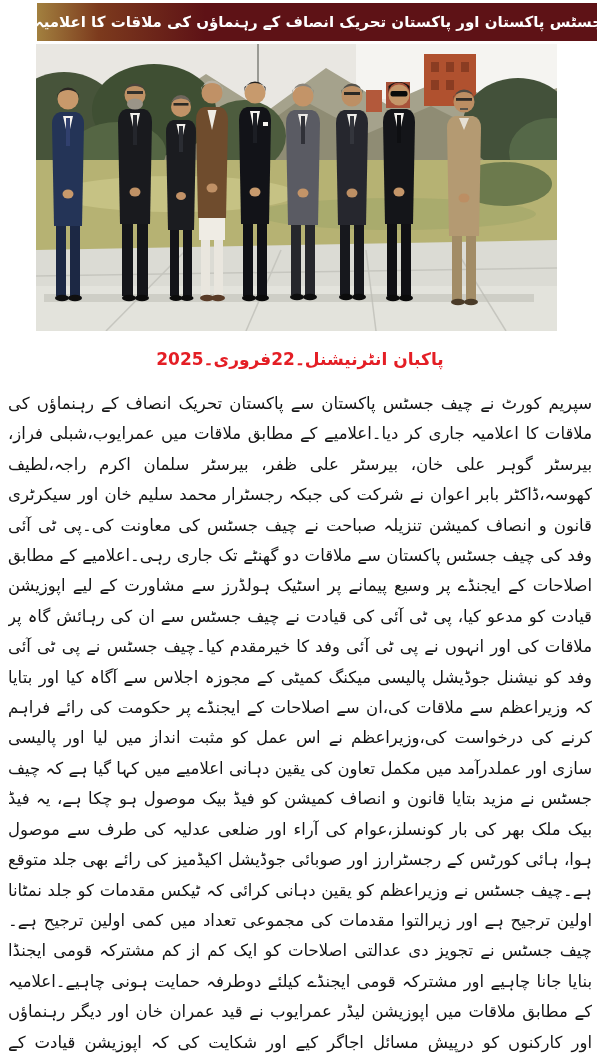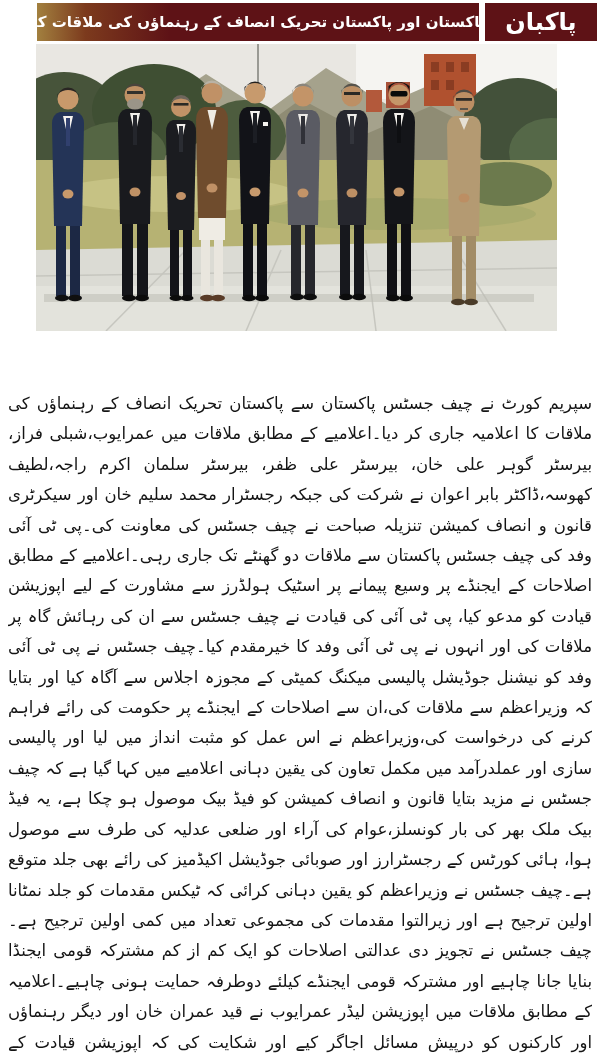--- a/index.html
+++ b/index.html
@@ -41,21 +41,20 @@
     direction:rtl; text-align:justify; font-size:16.5px; line-height:30.4px;
     color:#141414; overflow:hidden;
   }
 </style>
 </head>
 <body>
 
 <div class="page">
 
   <div class="header">
-    <div class="logo-box">پاکبان</div>
     <div class="headline-band">چیف جسٹس پاکستان اور پاکستان تحریک انصاف کے رہنماؤں کی ملاقات کا اعلامیہ جاری</div>
   </div>
 
   <div class="photo-wrap">
     <svg viewBox="0 0 521 287" preserveAspectRatio="none">
 
       <rect x="0" y="0" width="521" height="130" fill="#e9e7e2"></rect>
       <rect x="320" y="0" width="201" height="55" fill="#f5f4f1"></rect>
 
       <path d="M0,95 L55,38 L110,70 L170,30 L230,68 L290,24 L350,60 L410,34 L470,62 L521,44 L521,130 L0,130 Z" fill="#a5a28c"></path>
@@ -214,16 +213,17 @@
         <path d="M-5,70 L5,70 L0,82 Z" fill="#e6e0d4"></path>
         <ellipse cx="0" cy="150" rx="5.5" ry="4.5" fill="#bc8e63"></ellipse>
         <circle cx="0" cy="54" r="10.5" fill="#bc8e63"></circle>
         <path d="M-10.5,52 A10.5,10.5 0 0 1 10.5,52 L10.5,48 Q0,40 -10.5,48 Z" fill="#4e4a42"></path>
         <rect x="-8" y="50" width="16" height="2.8" fill="#2e2b27"></rect>
         <rect x="-4" y="60" width="8" height="2" fill="#5a544a"></rect>
       </g>
     </svg>
   </div>
 
+  <div class="dateline">پاکبان انٹرنیشنل۔22فروری۔2025</div>
 
   <p class="body-text">سپریم کورٹ نے چیف جسٹس پاکستان سے پاکستان تحریک انصاف کے رہنماؤں کی ملاقات کا اعلامیہ جاری کر دیا۔اعلامیے کے مطابق ملاقات میں عمرایوب،شبلی فراز، بیرسٹر گوہر علی خان، بیرسٹر علی ظفر، بیرسٹر سلمان اکرم راجہ،لطیف کھوسہ،ڈاکٹر بابر اعوان نے شرکت کی جبکہ رجسٹرار محمد سلیم خان اور سیکرٹری قانون و انصاف کمیشن تنزیلہ صباحت نے چیف جسٹس کی معاونت کی۔پی ٹی آئی وفد کی چیف جسٹس پاکستان سے ملاقات دو گھنٹے تک جاری رہی۔اعلامیے کے مطابق اصلاحات کے ایجنڈے پر وسیع پیمانے پر اسٹیک ہولڈرز سے مشاورت کے لیے اپوزیشن قیادت کو مدعو کیا، پی ٹی آئی کی قیادت نے چیف جسٹس سے ان کی رہائش گاہ پر ملاقات کی اور انہوں نے پی ٹی آئی وفد کا خیرمقدم کیا۔چیف جسٹس نے پی ٹی آئی وفد کو نیشنل جوڈیشل پالیسی میکنگ کمیٹی کے مجوزہ اجلاس سے آگاہ کیا اور بتایا کہ وزیراعظم سے ملاقات کی،ان سے اصلاحات کے ایجنڈے پر حکومت کی رائے فراہم کرنے کی درخواست کی،وزیراعظم نے اس عمل کو مثبت انداز میں لیا اور پالیسی سازی اور عملدرآمد میں مکمل تعاون کی یقین دہانی اعلامیے میں کہا گیا ہے کہ چیف جسٹس نے مزید بتایا قانون و انصاف کمیشن کو فیڈ بیک موصول ہو چکا ہے، یہ فیڈ بیک ملک بھر کی بار کونسلز،عوام کی آراء اور ضلعی عدلیہ کی طرف سے موصول ہوا، ہائی کورٹس کے رجسٹرارز اور صوبائی جوڈیشل اکیڈمیز کی رائے بھی جلد متوقع ہے۔چیف جسٹس نے وزیراعظم کو یقین دہانی کرائی کہ ٹیکس مقدمات کو جلد نمٹانا اولین ترجیح ہے اور زیرالتوا مقدمات کی مجموعی تعداد میں کمی اولین ترجیح ہے۔چیف جسٹس نے تجویز دی عدالتی اصلاحات کو ایک کم از کم مشترکہ قومی ایجنڈا بنایا جانا چاہیے اور مشترکہ قومی ایجنڈے کیلئے دوطرفہ حمایت ہونی چاہیے۔اعلامیہ کے مطابق ملاقات میں اپوزیشن لیڈر عمرایوب نے قید عمران خان اور دیگر رہنماؤں اور کارکنوں کو درپیش مسائل اجاگر کیے اور شکایت کی کہ اپوزیشن قیادت کے مقدمات جان بوجھ کر مختلف مقامات پر ایک ہی وقت میں مقرر کیے جاتے ہیں اور کہا کہ ایسا اس لیے کیا جاتا ہے کہ عدالتوں میں پیشی ممکن نہ ہو سکے۔سپریم کورٹ اعلامیے میں بتایا گیا ہے کہ چیف جسٹس سے ملاقات میں عمرایوب نے یہ بھی کہا کہ پارٹی قیادت اور کارکنوں کے کیسز کی پیروی کرنے والے وکلا کو ہراساں کیا جا رہا ہے،جیل حکام عدالتوں کے احکامات پر عمل نہ ?س کر رہے، پی ٹی آئی کے وکلا پر دہشت گردی کے مقدمات درج کیے جا رہے ہیں۔سپریم کورٹ اعلامیہ کے مطابق عمرایوب نے کہا کہ ملک کا اقتصادی استحکام قانون کی حکمرانی پر منحصر ہے،معاشی بحالی تب ہی ممکن ہے جب عدلیہ اپنا کردار ادا کرے اور ایگزیکٹو کو جوابدہ بنایا جائے۔اعلامیے میں مزید کہا گیا ہے کہ پی ٹی آئی وفد کے دیگر شرکا نے بھی اسی نوعیت کی آراء کا اظہار کیا، پی ٹی آئی وفد نے اس حقیقت کو تسلیم کیا کہ عدلیہ میں اصلاحات کی ضرورت ہے،عوام کو ریلیف اسی وقت ممکن ہے جب ضلعی عدلیہ زیرالتوا مقدمات مؤثر طریقے سے نمٹائے۔سپریم کورٹ اعلامیے کے مطابق ملاقات میں بیرسٹر علی ظفر نے درخواست کی کہا کہ فراہم کردہ پالیسی تجاویز کا جواب دینے کے لیے وقت درکار ہے،انہوں نے فوجداری انصاف کے نظام اور دیوانی مقدمات کے حل میں بہتری کے لیے قیمتی تجاویز پیش کیں اور مزید سفارشات بھی وقت کے ساتھ فراہم کرنے کا عندیہ دیا۔</p>
 
 </div>
 
 </body></html>

